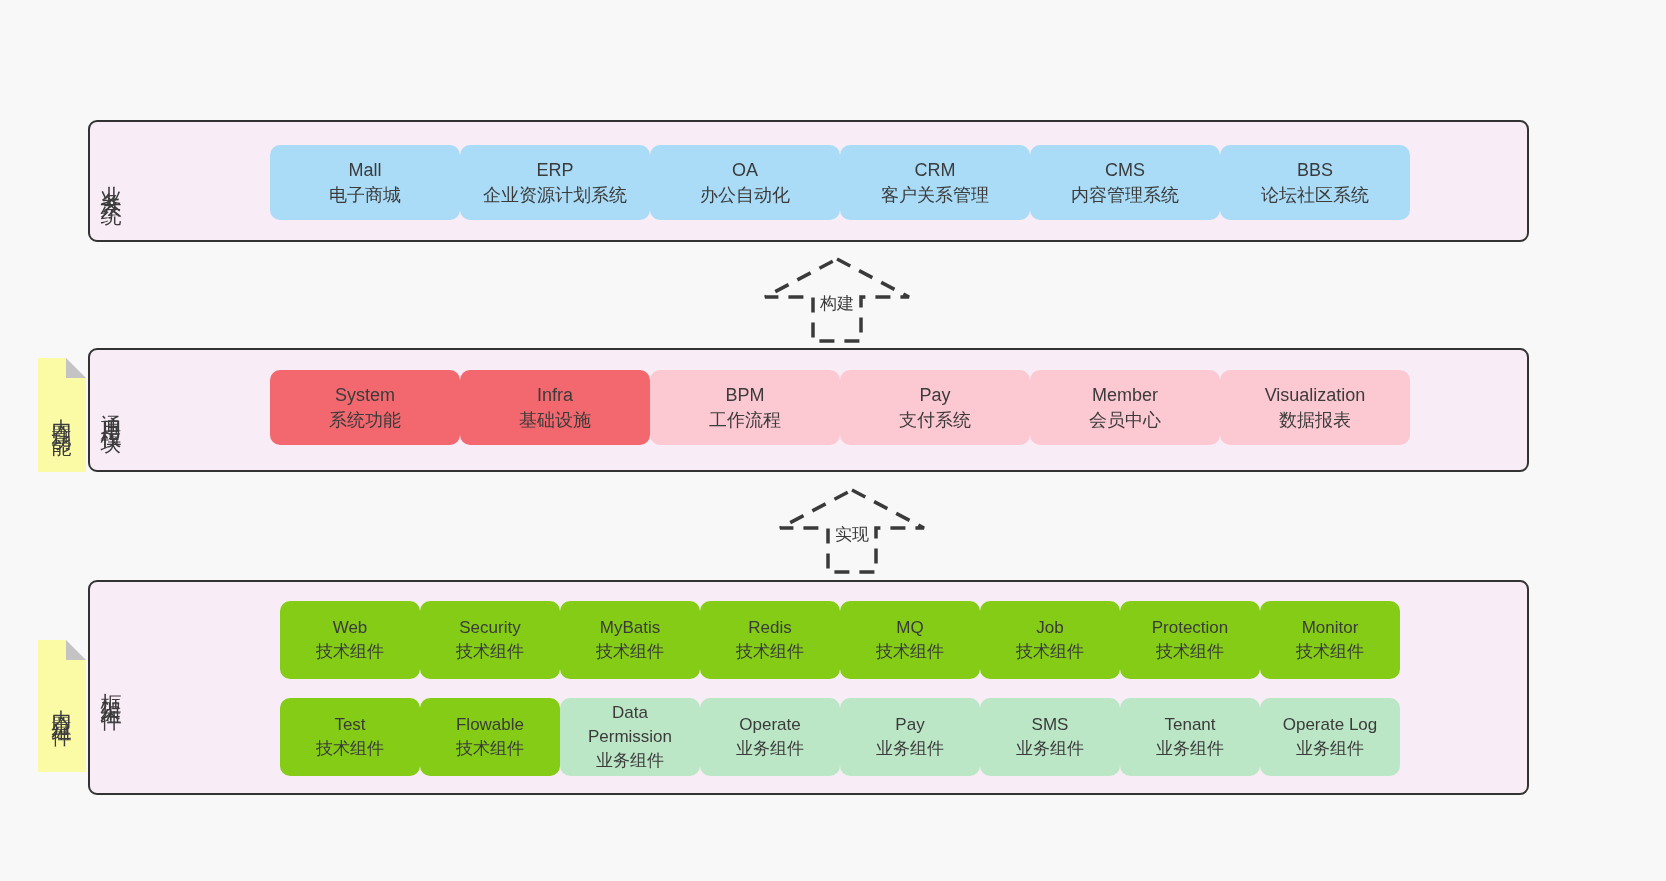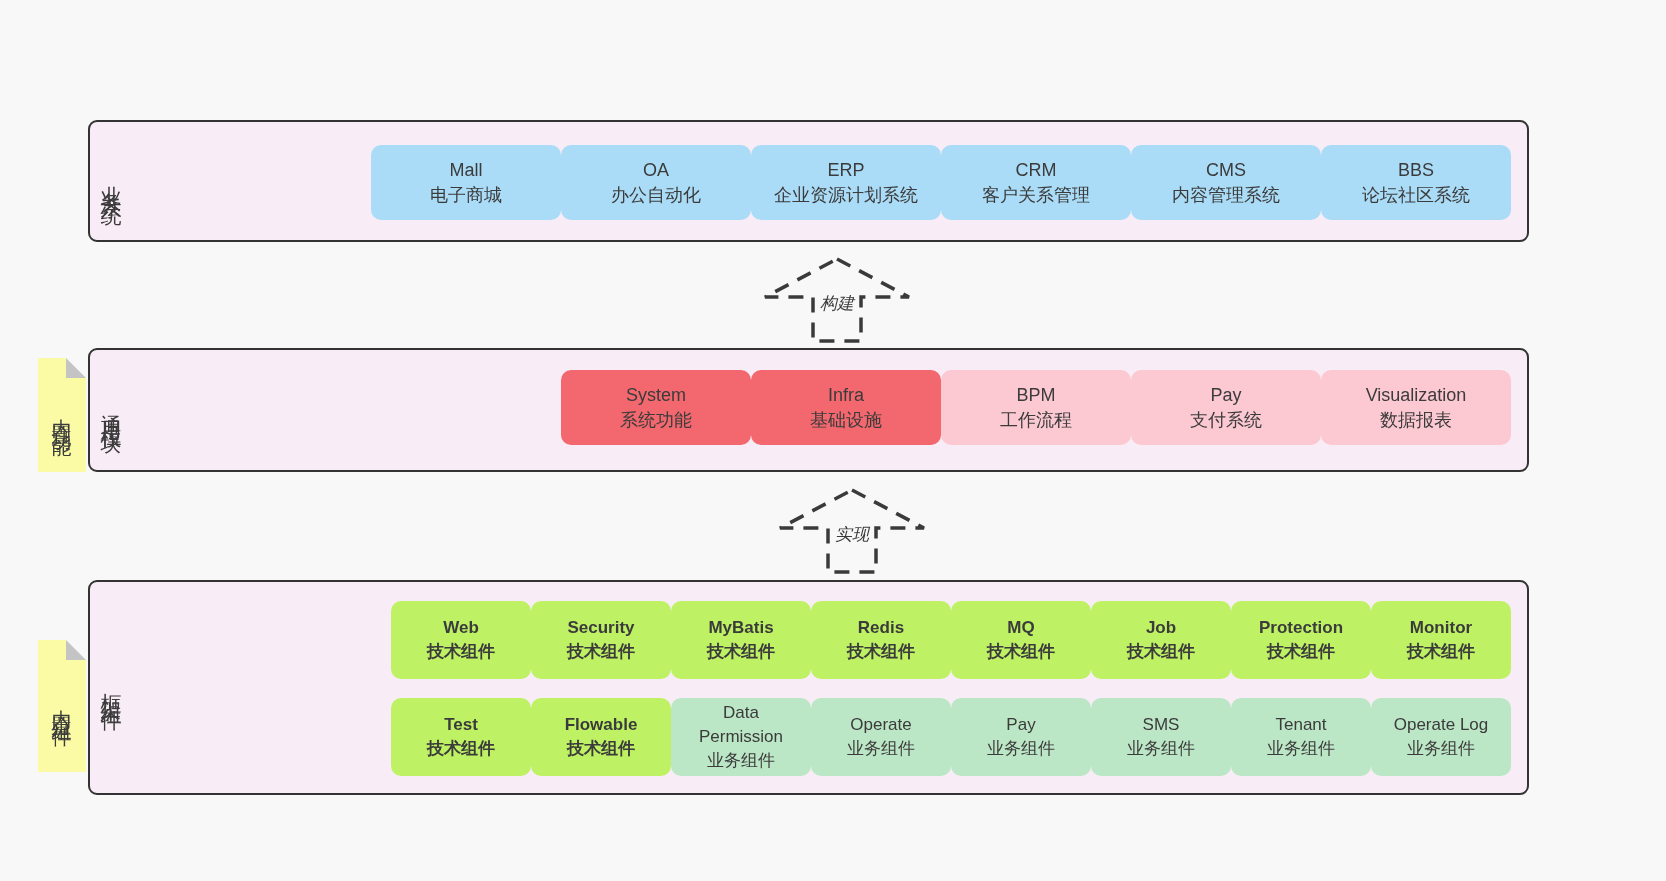--- a/index.html
+++ b/index.html
@@ -16,75 +16,75 @@
     box-sizing:border-box;
   }
   .vlabel{
     position:absolute;left:11px;top:50%;transform:translateY(-50%);
     writing-mode:vertical-rl;text-orientation:upright;
     font-size:21px;letter-spacing:6px;color:#3b3b3b;line-height:1;
     white-space:nowrap;
   }
   .boxes{
     position:absolute;left:56px;right:16px;
-    display:flex;justify-content:flex-end;align-items:stretch;padding-left:23px;
+    display:flex;justify-content:center;align-items:stretch;padding-left:23px;
   }
   .box{
     border-radius:10px;
     display:flex;flex-direction:column;justify-content:center;align-items:center;
     text-align:center;font-size:18px;line-height:25px;color:#3b3b3b;
     box-sizing:border-box;padding:2px 6px;
   }
   .boxes-6 .box{width:190px;height:75px;}
   .boxes-8 .box{width:140px;height:78px;font-size:17px;line-height:24px;}
   .blue{background:#aadcf7;}
   .red{background:#f2686e;}
   .pink{background:#fcc9d3;}
-  .green{background:#bef264;font-weight:bold;}
+  .green{background:#84cc16;}
   .lightgreen{background:#bce7c6;}
   .wrap-title{max-width:100px;}
   .note{
     position:absolute;left:38px;width:48px;background:#fbfba6;
     display:flex;align-items:center;justify-content:center;z-index:2;
   }
   .note::before{
     content:"";position:absolute;top:0;right:0;
     border-style:solid;border-width:0 20px 20px 0;
     border-color:#f8f8f8 #f8f8f8 #c4c4c4 #c4c4c4;
   }
   .ntext{
     writing-mode:vertical-rl;text-orientation:upright;
     font-size:20px;letter-spacing:6px;line-height:1;color:#3b3b3b;
     white-space:nowrap;
   }
-  .arrow{position:absolute;width:150px;height:88px;font-style:italic;}
+  .arrow{position:absolute;width:150px;height:88px;}
   .arrow svg{display:block;}
   .arrow-label{
     position:absolute;left:50%;top:36px;transform:translateX(-50%);
     background:#f8f8f8;font-size:17px;padding:0 3px;color:#3b3b3b;
     white-space:nowrap;
   }
 </style>
 </head>
 <body>
 
 <section class="layer" style="top:120px;height:122px;">
   <div class="vlabel">业务系统</div>
   <div class="boxes boxes-6" style="top:23px;">
     <div class="box blue">
       <div>Mall</div>
       <div>电子商城</div>
     </div>
     <div class="box blue">
+      <div>ERP</div>
+      <div>企业资源计划系统</div>
+    </div>
+    <div class="box blue">
       <div>OA</div>
       <div>办公自动化</div>
-    </div>
-    <div class="box blue">
-      <div>ERP</div>
-      <div>企业资源计划系统</div>
     </div>
     <div class="box blue">
       <div>CRM</div>
       <div>客户关系管理</div>
     </div>
     <div class="box blue">
       <div>CMS</div>
       <div>内容管理系统</div>
     </div>
     <div class="box blue">
@@ -117,20 +117,24 @@
     </div>
     <div class="box pink">
       <div>BPM</div>
       <div>工作流程</div>
     </div>
     <div class="box pink">
       <div>Pay</div>
       <div>支付系统</div>
     </div>
     <div class="box pink">
+      <div>Member</div>
+      <div>会员中心</div>
+    </div>
+    <div class="box pink">
       <div>Visualization</div>
       <div>数据报表</div>
     </div>
   </div>
 </section>
 
 <div class="arrow" style="left:777px;top:487px;">
   <svg width="150" height="88" viewBox="0 0 150 88">
     <path d="M75 3 L147 41 L99 41 L99 85 L51 85 L51 41 L3 41 Z" fill="none" stroke="#3a3a3a" stroke-width="3.5" stroke-dasharray="15 10"></path>
   </svg>

